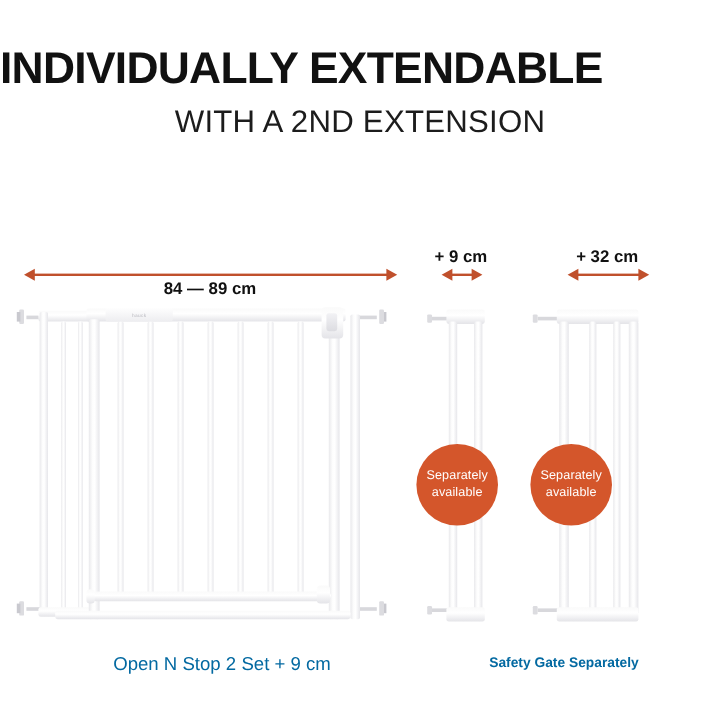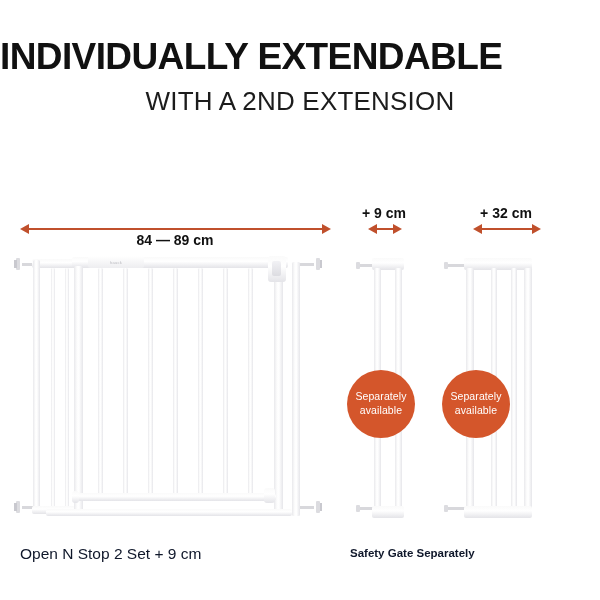--- a/index.html
+++ b/index.html
@@ -147,22 +147,22 @@
     line-height: 1.32;
     font-weight: 400;
     letter-spacing: 0.1px;
   }
   .badge-9  { top: 122px; left: 347px; width: 68px; height: 68px; }
   .badge-21 { top: 122px; left: 442px; width: 68px; height: 68px; }
 
   
   .caption {
     position: absolute;
-    text-align: left;
-    color: #0f172a;
+    text-align: center;
+    color: #0369a1;
     white-space: nowrap;
   }
   .cap-main { top: 545px; left: 20px;  width: 330px; font-size: 15.5px; font-weight: 400; }
   .cap-ext  { top: 547px; left: 350px; width: 240px; font-size: 11.5px; font-weight: 600; }
 
   
   .logo-badge {
     position: absolute;
     background: linear-gradient(to bottom, #ffffff, #ededf0);
     border-radius: 2px;

